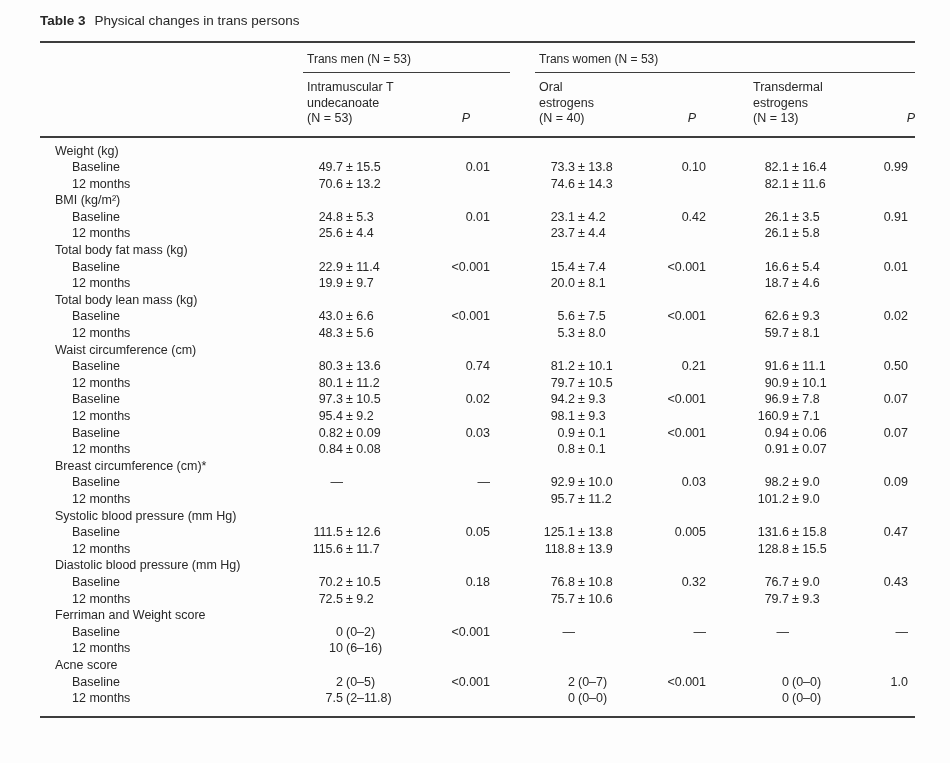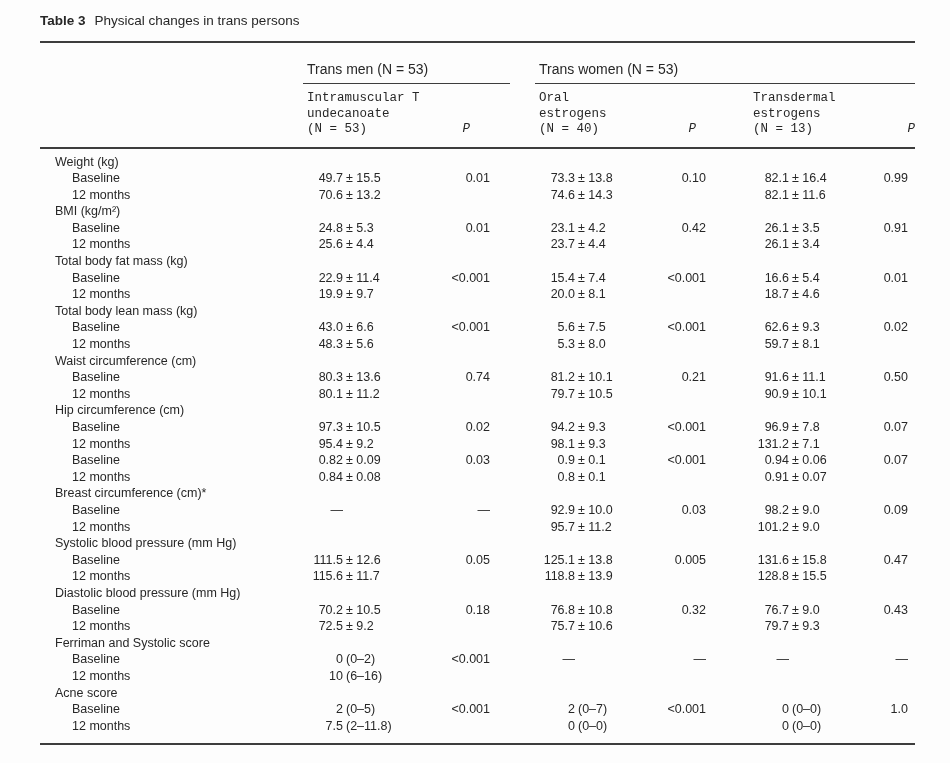--- a/index.html
+++ b/index.html
@@ -19,28 +19,28 @@
   
   .rule { background: #3d3d3d; }
   .rule.top { height: 2px; }
   .rule.mid { height: 2px; }
   .rule.bottom { height: 2px; }
 
   
   .grid { display: grid; grid-template-columns: 255px 140px 55px 45px 115px 56px 47px 112px 50px; }
 
   
-  .hdr-groups { padding-top: 18px; font-size: 14px; }
+  .hdr-groups { padding-top: 9px; font-size: 12px; }
   .group { border-bottom: 1.5px solid #3d3d3d; padding-bottom: 6px; }
   .group.men { grid-column: 2 / 4; margin-left: 8px; margin-right: -20px; padding-left: 4px; }
   .group.women { grid-column: 5 / 10; padding-left: 4px; }
 
   
   .hdr-cols { padding-top: 7px; padding-bottom: 9px; font-size: 12.5px; line-height: 15.5px; }
-  .colhead { display: flex; flex-direction: column; justify-content: flex-end; font-family: Liberation Mono, monospace; }
+  .colhead { display: flex; flex-direction: column; justify-content: flex-end; }
   .colhead span { display: block; }
   .ch-im   { grid-column: 2; padding-left: 12px; }
   .ch-p1   { grid-column: 3; text-align: right; padding-right: 20px; }
   .ch-oral { grid-column: 5; padding-left: 4px; justify-content: center; }
   .ch-p2   { grid-column: 6; text-align: right; padding-right: 10px; }
   .ch-tr   { grid-column: 8; }
   .ch-p3   { grid-column: 9; text-align: right; }
   .p-head { font-style: italic; }
 
   
@@ -141,21 +141,21 @@
         <div class="cell c6 p">0.42</div>
         <div class="cell c8 val"><span class="lead">26.1</span><span class="rest">± 3.5</span></div>
         <div class="cell c9 p">0.91</div>
       </div>
       <div class="grid row">
         <div class="cell lbl sub">12 months</div>
         <div class="cell c2 val"><span class="lead">25.6</span><span class="rest">± 4.4</span></div>
         <div class="cell c3 p"></div>
         <div class="cell c5 val"><span class="lead">23.7</span><span class="rest">± 4.4</span></div>
         <div class="cell c6 p"></div>
-        <div class="cell c8 val"><span class="lead">26.1</span><span class="rest">± 3.4</span></div>
+        <div class="cell c8 val"><span class="lead">26.1</span><span class="rest">± 5.8</span></div>
         <div class="cell c9 p"></div>
       </div>
       <div class="grid row">
         <div class="cell section-label">Total body fat mass (kg)</div>
       </div>
       <div class="grid row">
         <div class="cell lbl sub">Baseline</div>
         <div class="cell c2 val"><span class="lead">22.9</span><span class="rest">± 11.4</span></div>
         <div class="cell c3 p">&lt;0.001</div>
         <div class="cell c5 val"><span class="lead">15.4</span><span class="rest">± 7.4</span></div>
@@ -208,38 +208,35 @@
       <div class="grid row">
         <div class="cell lbl sub">12 months</div>
         <div class="cell c2 val"><span class="lead">80.1</span><span class="rest">± 11.2</span></div>
         <div class="cell c3 p"></div>
         <div class="cell c5 val"><span class="lead">79.7</span><span class="rest">± 10.5</span></div>
         <div class="cell c6 p"></div>
         <div class="cell c8 val"><span class="lead">90.9</span><span class="rest">± 10.1</span></div>
         <div class="cell c9 p"></div>
       </div>
       <div class="grid row">
-        <div class="cell section-label">Hip circumference (cm)</div>
-      </div>
-      <div class="grid row">
         <div class="cell lbl sub">Baseline</div>
         <div class="cell c2 val"><span class="lead">97.3</span><span class="rest">± 10.5</span></div>
         <div class="cell c3 p">0.02</div>
         <div class="cell c5 val"><span class="lead">94.2</span><span class="rest">± 9.3</span></div>
         <div class="cell c6 p">&lt;0.001</div>
         <div class="cell c8 val"><span class="lead">96.9</span><span class="rest">± 7.8</span></div>
         <div class="cell c9 p">0.07</div>
       </div>
       <div class="grid row">
         <div class="cell lbl sub">12 months</div>
         <div class="cell c2 val"><span class="lead">95.4</span><span class="rest">± 9.2</span></div>
         <div class="cell c3 p"></div>
         <div class="cell c5 val"><span class="lead">98.1</span><span class="rest">± 9.3</span></div>
         <div class="cell c6 p"></div>
-        <div class="cell c8 val"><span class="lead">131.2</span><span class="rest">± 7.1</span></div>
+        <div class="cell c8 val"><span class="lead">160.9</span><span class="rest">± 7.1</span></div>
         <div class="cell c9 p"></div>
       </div>
       <div class="grid row">
         <div class="cell lbl sub">Baseline</div>
         <div class="cell c2 val"><span class="lead">0.82</span><span class="rest">± 0.09</span></div>
         <div class="cell c3 p">0.03</div>
         <div class="cell c5 val"><span class="lead">0.9</span><span class="rest">± 0.1</span></div>
         <div class="cell c6 p">&lt;0.001</div>
         <div class="cell c8 val"><span class="lead">0.94</span><span class="rest">± 0.06</span></div>
         <div class="cell c9 p">0.07</div>
@@ -310,21 +307,21 @@
       <div class="grid row">
         <div class="cell lbl sub">12 months</div>
         <div class="cell c2 val"><span class="lead">72.5</span><span class="rest">± 9.2</span></div>
         <div class="cell c3 p"></div>
         <div class="cell c5 val"><span class="lead">75.7</span><span class="rest">± 10.6</span></div>
         <div class="cell c6 p"></div>
         <div class="cell c8 val"><span class="lead">79.7</span><span class="rest">± 9.3</span></div>
         <div class="cell c9 p"></div>
       </div>
       <div class="grid row">
-        <div class="cell section-label">Ferriman and Systolic score</div>
+        <div class="cell section-label">Ferriman and Weight score</div>
       </div>
       <div class="grid row">
         <div class="cell lbl sub">Baseline</div>
         <div class="cell c2 val"><span class="lead">0</span><span class="rest">(0–2)</span></div>
         <div class="cell c3 p">&lt;0.001</div>
         <div class="cell c5 val"><span class="lead">—</span></div>
         <div class="cell c6 p">—</div>
         <div class="cell c8 val"><span class="lead">—</span></div>
         <div class="cell c9 p">—</div>
       </div>

